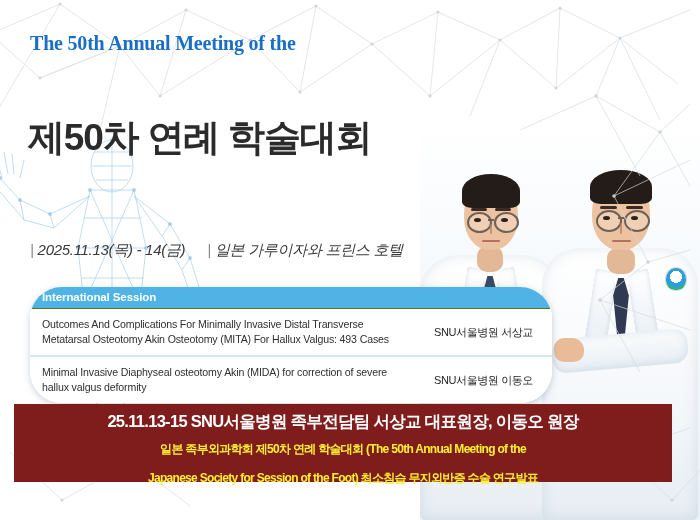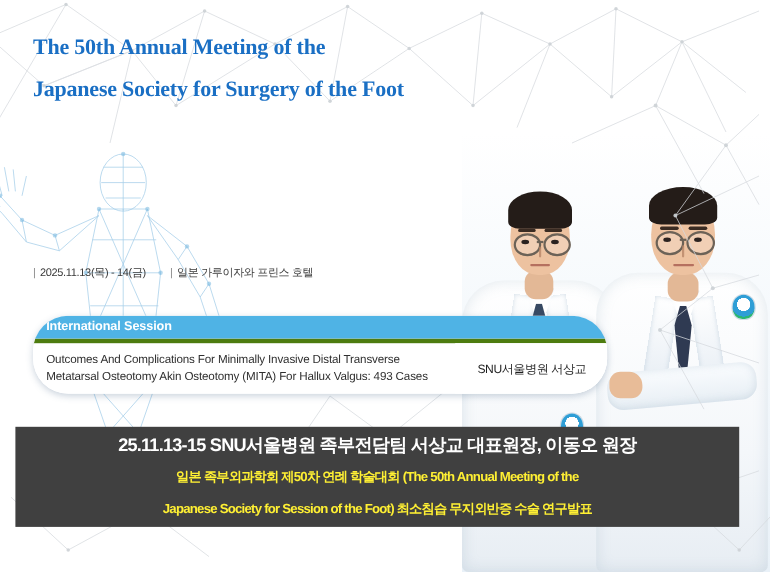--- a/index.html
+++ b/index.html
@@ -170,24 +170,25 @@
     font-weight: bold;
     font-size: 37px;
     line-height: 52px;
     color: #2b2b2b;
     letter-spacing: -1.2px;
   }
   .meta-line {
     position: absolute;
     left: 30px;
     top: 241px;
-    font-size: 10px;
+    font-size: 15px;
     color: #3a3a3a;
     letter-spacing: -0.3px;
     white-space: nowrap;
+    font-style: italic;
   }
   .meta-line .sep { color: #8a8a8a; margin-right: 4px; }
   .meta-line .gap { display: inline-block; width: 22px; }
 
   
   .session-card {
     position: absolute;
     left: 30px;
     top: 287px;
     width: 522px;
@@ -203,21 +204,21 @@
     font-size: 11.5px;
     font-weight: bold;
     line-height: 21px;
     padding-left: 12px;
     letter-spacing: -0.1px;
   }
   .session-row {
     display: flex;
     align-items: stretch;
     background: #ffffff;
-    border-top: 4px solid #4d7c0f;
+    border-top: 1px solid #4d7c0f;
   }
   .session-row:first-of-type { border-top: none; }
   .session-row + .session-row { border-top: 2px solid #cfe6f5; }
   .row-title {
     flex: 1;
     padding: 8px 10px 8px 12px;
     font-size: 10.6px;
     line-height: 15px;
     color: #2f2f2f;
     letter-spacing: -0.15px;
@@ -233,24 +234,24 @@
     color: #1f1f1f;
     letter-spacing: -0.4px;
     border-left: 1px solid #ffffff;
     background: #ffffff;
   }
 
   
   .banner {
     position: absolute;
     left: 14px;
-    top: 388px;
+    top: 404px;
     width: 658px;
-    height: 91px;
-    background: #404040;
+    height: 78px;
+    background: #7f1d1d;
     text-align: center;
     padding-top: 4px;
     box-sizing: border-box;
   }
   .banner-l1 {
     font-size: 16.5px;
     font-weight: bold;
     color: #ffffff;
     line-height: 27px;
     letter-spacing: -0.7px;
@@ -407,38 +408,42 @@
         <circle cx="150" cy="214" r="2"></circle>
       <circle cx="104" cy="266" r="2"></circle>
         <circle cx="132" cy="266" r="2"></circle>
       <circle cx="100" cy="300" r="2"></circle>
         <circle cx="126" cy="300" r="2"></circle>
     </g>
   </svg>
 
   <div class="title-en">
     <div>The 50th Annual Meeting of the</div>
-    <div>Japanese Society for Surgery of the Foot</div>
   </div>
 
   <div class="title-ko">
+    <div>제50차 연례 학술대회</div>
   </div>
 
   <div class="meta-line">
     <span class="sep">|</span><span>2025.11.13(목) - 14(금)</span><span class="gap"></span><span class="sep">|</span><span>일본 가루이자와 프린스 호텔</span>
   </div>
 
   <div class="session-card">
     <div class="session-head">International Session</div>
 
     <div class="session-row">
       <div class="row-title">Outcomes And Complications For Minimally Invasive Distal Transverse Metatarsal Osteotomy Akin Osteotomy (MITA) For Hallux Valgus: 493 Cases</div>
       <div class="row-badge">SNU서울병원 서상교</div>
     </div>
 
+    <div class="session-row">
+      <div class="row-title">Minimal Invasive Diaphyseal osteotomy Akin (MIDA) for correction of severe hallux valgus deformity</div>
+      <div class="row-badge">SNU서울병원 이동오</div>
+    </div>
   </div>
 
   <div class="banner">
     <div class="banner-l1">25.11.13-15 SNU서울병원 족부전담팀 서상교 대표원장, 이동오 원장</div>
     <div class="banner-l2">일본 족부외과학회 제50차 연례 학술대회 (The 50th Annual Meeting of the</div>
     <div class="banner-l3">Japanese Society for Session of the Foot) 최소침습 무지외반증 수술 연구발표</div>
   </div>
 
 </div>
 

